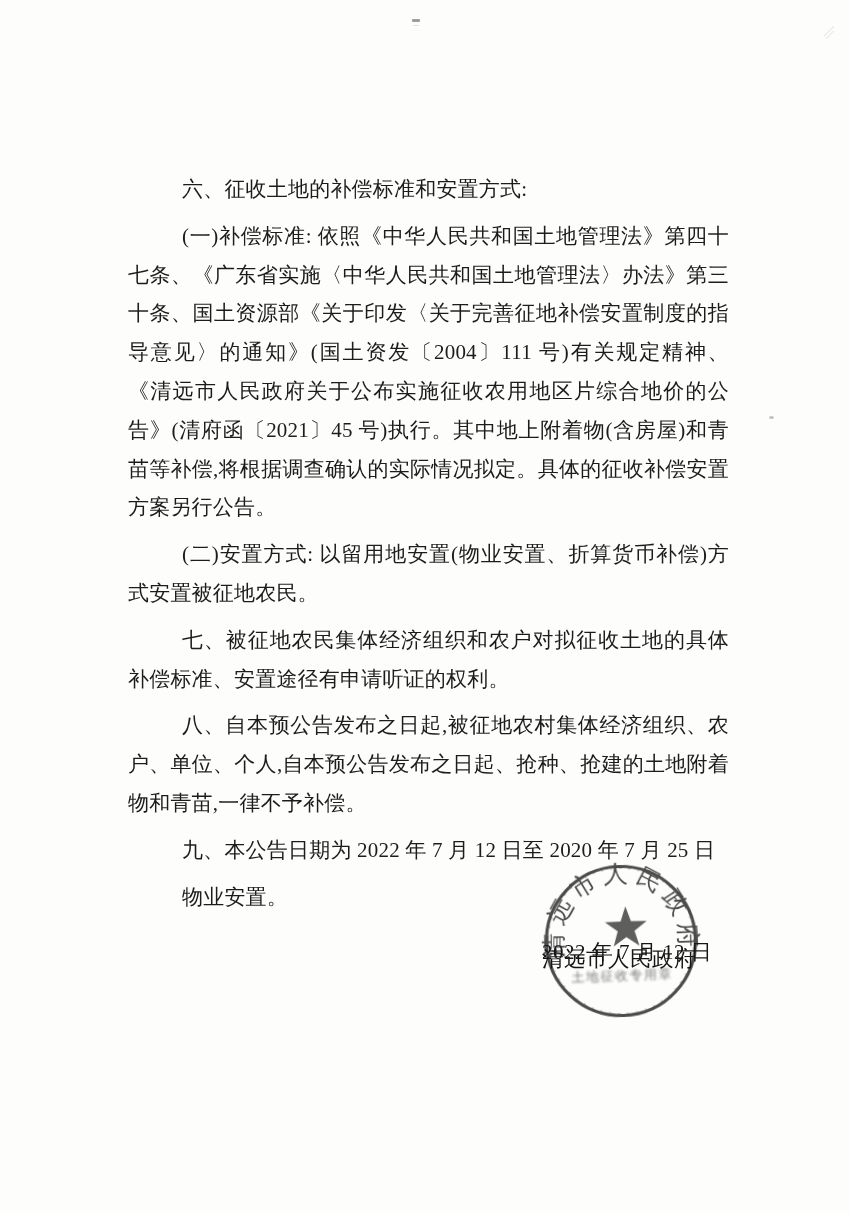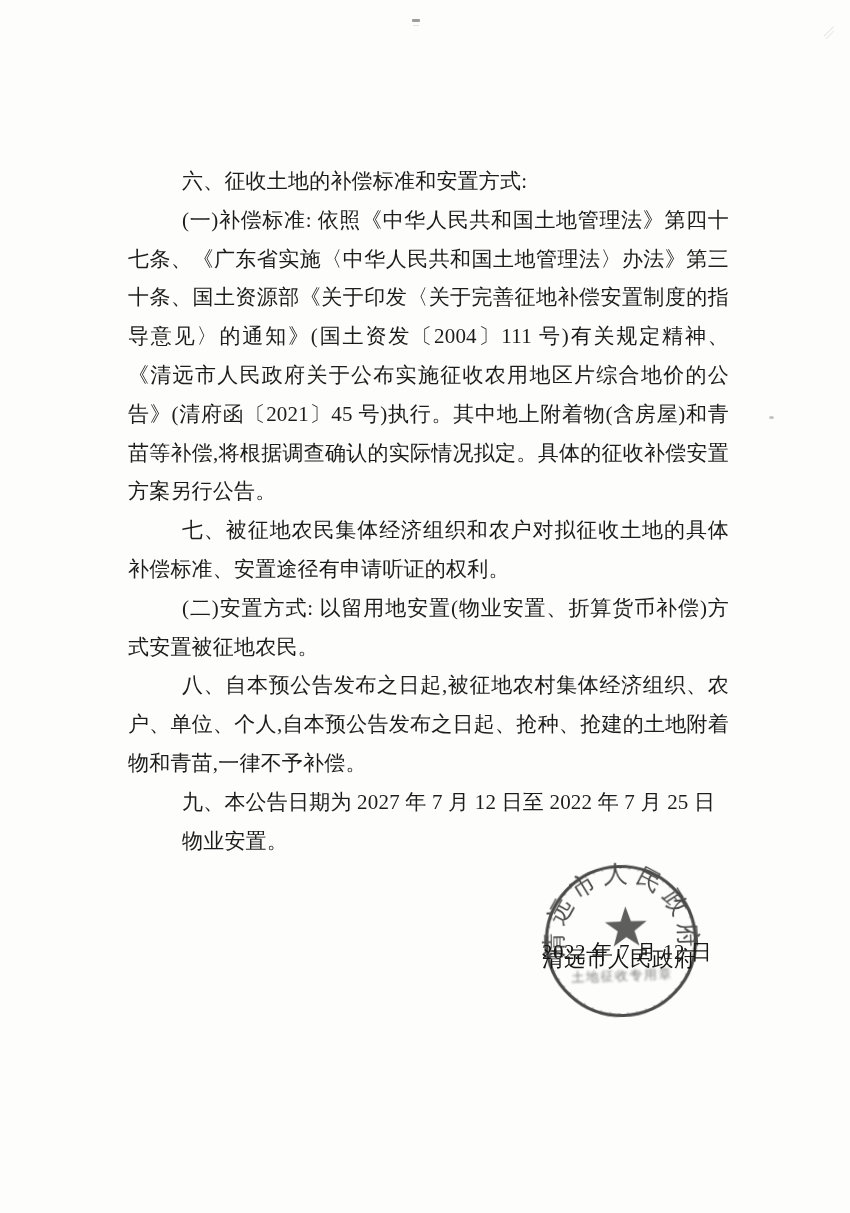--- a/index.html
+++ b/index.html
@@ -22,20 +22,21 @@
     top: 162px;
     width: 601px;
     color: #1c1c1c;
     font-size: 21px;
     line-height: 38.8px;
     text-align: justify;
   }
   .content p {
     text-indent: 54px;
     letter-spacing: 0.2px;
+    margin-top: 8px;
   }
   
   .signature {
     position: absolute;
     left: 542px;
     top: 944px;
     font-size: 21.5px;
     letter-spacing: 0.5px;
     color: #161616;
     white-space: nowrap;
@@ -96,24 +97,24 @@
 
 <div class="page">
 
   <div class="artifact artifact-1"></div>
   <div class="artifact artifact-2"></div>
   <div class="artifact artifact-3"></div>
 
   <main class="content">
     <p>六、征收土地的补偿标准和安置方式:</p>
     <p>(一)补偿标准: 依照《中华人民共和国土地管理法》第四十七条、《广东省实施〈中华人民共和国土地管理法〉办法》第三十条、国土资源部《关于印发〈关于完善征地补偿安置制度的指导意见〉的通知》(国土资发〔2004〕111 号)有关规定精神、《清远市人民政府关于公布实施征收农用地区片综合地价的公告》(清府函〔2021〕45 号)执行。其中地上附着物(含房屋)和青苗等补偿,将根据调查确认的实际情况拟定。具体的征收补偿安置方案另行公告。</p>
+    <p>(二)安置方式: 以留用地安置(物业安置、折算货币补偿)方式安置被征地农民。</p>
     <p>七、被征地农民集体经济组织和农户对拟征收土地的具体补偿标准、安置途径有申请听证的权利。</p>
-    <p>(二)安置方式: 以留用地安置(物业安置、折算货币补偿)方式安置被征地农民。</p>
     <p>八、自本预公告发布之日起,被征地农村集体经济组织、农户、单位、个人,自本预公告发布之日起、抢种、抢建的土地附着物和青苗,一律不予补偿。</p>
-    <p>九、本公告日期为 2027 年 7 月 12 日至 2022 年 7 月 25 日</p>
+    <p>九、本公告日期为 2022 年 7 月 12 日至 2020 年 7 月 25 日</p>
     <p>物业安置。</p>
   </main>
 
   <svg class="seal" viewBox="0 0 172 172" xmlns="http://www.w3.org/2000/svg">
 
     <circle cx="85" cy="85" r="74.5" fill="none" stroke="#2d2d2d" stroke-width="3.2"></circle>
     <circle cx="85" cy="85" r="72.5" fill="none" stroke="#2d2d2d" stroke-width="1.1" stroke-dasharray="2 7" opacity="0.35"></circle>
 
     <defs>
       <path id="sealArc" d="M 28.6 102.3 A 59 59 0 1 1 141.4 102.3" fill="none"></path>

